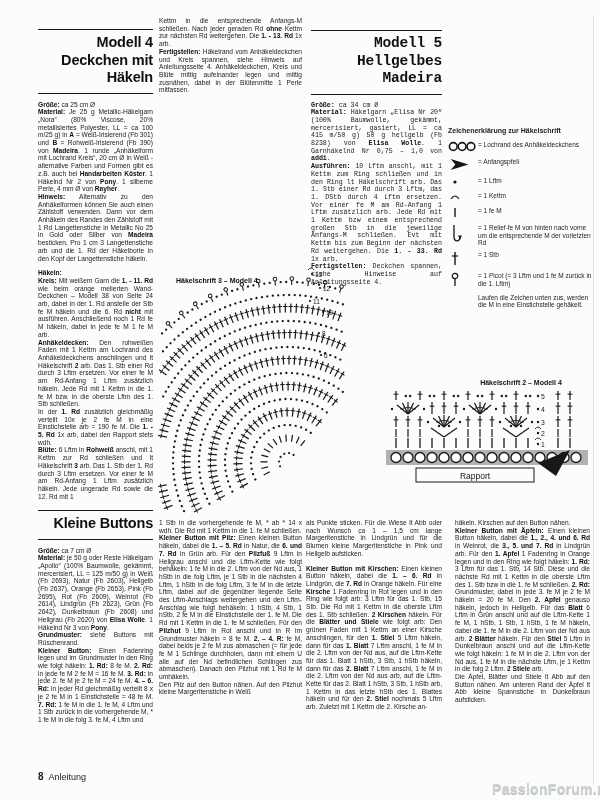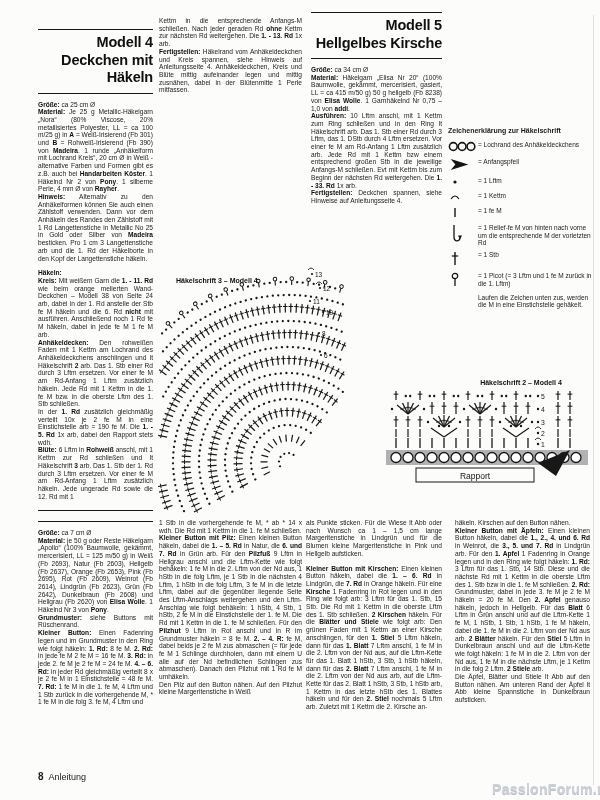--- a/index.html
+++ b/index.html
@@ -48,24 +48,24 @@
       <p>In der <b>1. Rd</b> zusätzlich gleichmäßig verteilt 10x je 2 fe M in eine Einstichstelle arb = 190 fe M. Die <b>1. - 5. Rd</b> 1x arb, dabei den Rapport stets wdh.</p>
       <p><b>Blüte:</b> 6 Lftm in <b>Rohweiß</b> anschl, mit 1 Kettm zur Rd schließen und lt Häkelschrift <b>3</b> arb. Das 1. Stb der 1. Rd durch 3 Lftm ersetzen. Vor einer fe M am Rd-Anfang 1 Lftm zusätzlich häkeln. Jede ungerade Rd sowie die 12. Rd mit 1</p>
     </div>
   </div>
 
   <div class="col" style="left:159px;top:17px;width:143px;">
     <p>Kettm in die entsprechende Anfangs-M schließen. Nach jeder geraden Rd <b>ohne</b> Kettm zur nächsten Rd weitergehen. Die <b>1. - 13. Rd</b> 1x arb.</p>
     <p><b>Fertigstellen:</b> Häkelrand vom Anhäkeldeckchen und Kreis spannen, siehe Hinweis auf Anleitungsseite 4. Anhäkeldeckchen, Kreis und Blüte mittig aufeinander legen und mittig zusnähen, dabei in der Blütenmitte 1 Perle mitfassen.</p>
   </div>
 
-  <div class="col" style="left:311px;top:12px;width:131px;">
+  <div class="col" style="left:311px;top:30px;width:131px;font-family:Liberation Mono, monospace;">
     <div class="section-head">
       <h1>Modell 5</h1>
-      <h1>Hellgelbes Kirsche</h1>
+      <h1>Hellgelbes Madeira</h1>
     </div>
     <div class="section-body">
       <p><b>Größe:</b> ca 34 cm Ø</p>
       <p><b>Material:</b> Häkelgarn „Elisa Nr 20“ (100% Baumwolle, gekämmt, mercerisiert, gasiert, LL = ca 415 m/50 g) 50 g hellgelb (Fb 8238) von <b>Elisa Wolle</b>. 1 Garnhäkelnd Nr 0,75 – 1,0 von <b>addi</b>.</p>
       <p><b>Ausführen:</b> 10 Lftm anschl, mit 1 Kettm zum Ring schließen und in den Ring lt Häkelschrift arb. Das 1. Stb einer Rd durch 3 Lftm, das 1. DStb durch 4 Lftm ersetzen. Vor einer fe M am Rd-Anfang 1 Lftm zusätzlich arb. Jede Rd mit 1 Kettm bzw einem entsprechend großen Stb in die jeweilige Anfangs-M schließen. Evt mit Kettm bis zum Beginn der nächsten Rd weitergehen. Die <b>1. - 33. Rd</b> 1x arb.</p>
       <p><b>Fertigstellen:</b> Deckchen spannen, siehe Hinweise auf Anleitungsseite 4.</p>
     </div>
   </div>
 
   <div class="legend">
@@ -1938,20 +1938,21 @@
       <line x1="237.6" y1="16.2" x2="242.4" y2="16.2" stroke="#181818" stroke-width="1"></line>
       <line x1="240" y1="10" x2="240" y2="1" stroke="#181818" stroke-width="1.2"></line>
       <line x1="237.6" y1="4.15" x2="242.4" y2="4.15" stroke="#181818" stroke-width="1"></line>
       <polygon points="240,60 208,73 226,86" fill="#181818"></polygon>
       <rect x="86" y="78" width="118" height="14" fill="none" stroke="#181818" stroke-width="1"></rect>
       <text x="145" y="88.5" font-size="8.5" fill="#181818" text-anchor="middle">Rapport</text>
     </svg>
 
   <div class="col" style="left:38px;top:510px;width:115px;">
     <div class="section-head">
+      <h1>Kleine Buttons</h1>
     </div>
     <div class="section-body">
       <p><b>Größe:</b> ca 7 cm Ø</p>
       <p><b>Material:</b> je 50 g oder Reste Häkelgarn „Apollo“ (100% Baumwolle, gekämmt, mercerisiert, LL = 125 m/50 g) in Weiß (Fb 2693), Natur (Fb 2603), Hellgelb (Fb 2637), Orange (Fb 2653), Pink (Fb 2695), Rot (Fb 2609), Weinrot (Fb 2614), Lindgrün (Fb 2623), Grün (Fb 2642), Dunkelbraun (Fb 2608) und Hellgrau (Fb 2620) von <b>Elisa Wolle</b>. 1 Häkelnd Nr 3 von <b>Pony</b>.</p>
       <p><b>Grundmuster:</b> siehe Buttons mit Rüschenrand.</p>
       <p><b>Kleiner Button:</b> Einen Fadenring legen und im Grundmuster in den Ring wie folgt häkeln: <b>1. Rd:</b> 8 fe M. <b>2. Rd:</b> in jede fe M 2 fe M = 16 fe M. <b>3. Rd:</b> in jede 2. fe M je 2 fe M = 24 fe M. <b>4. – 6. Rd:</b> in jeder Rd gleichmäßig verteilt 8 x je 2 fe M in 1 Einstichstelle = 48 fe M. <b>7. Rd:</b> 1 fe M in die 1. fe M, 4 Lftm und 1 Stb zurück in die vorhergehende M, * 1 fe M in die folg 3. fe M, 4 Lftm und</p>
     </div>
   </div>
 
   <div class="col" style="left:159px;top:519px;width:143px;">

